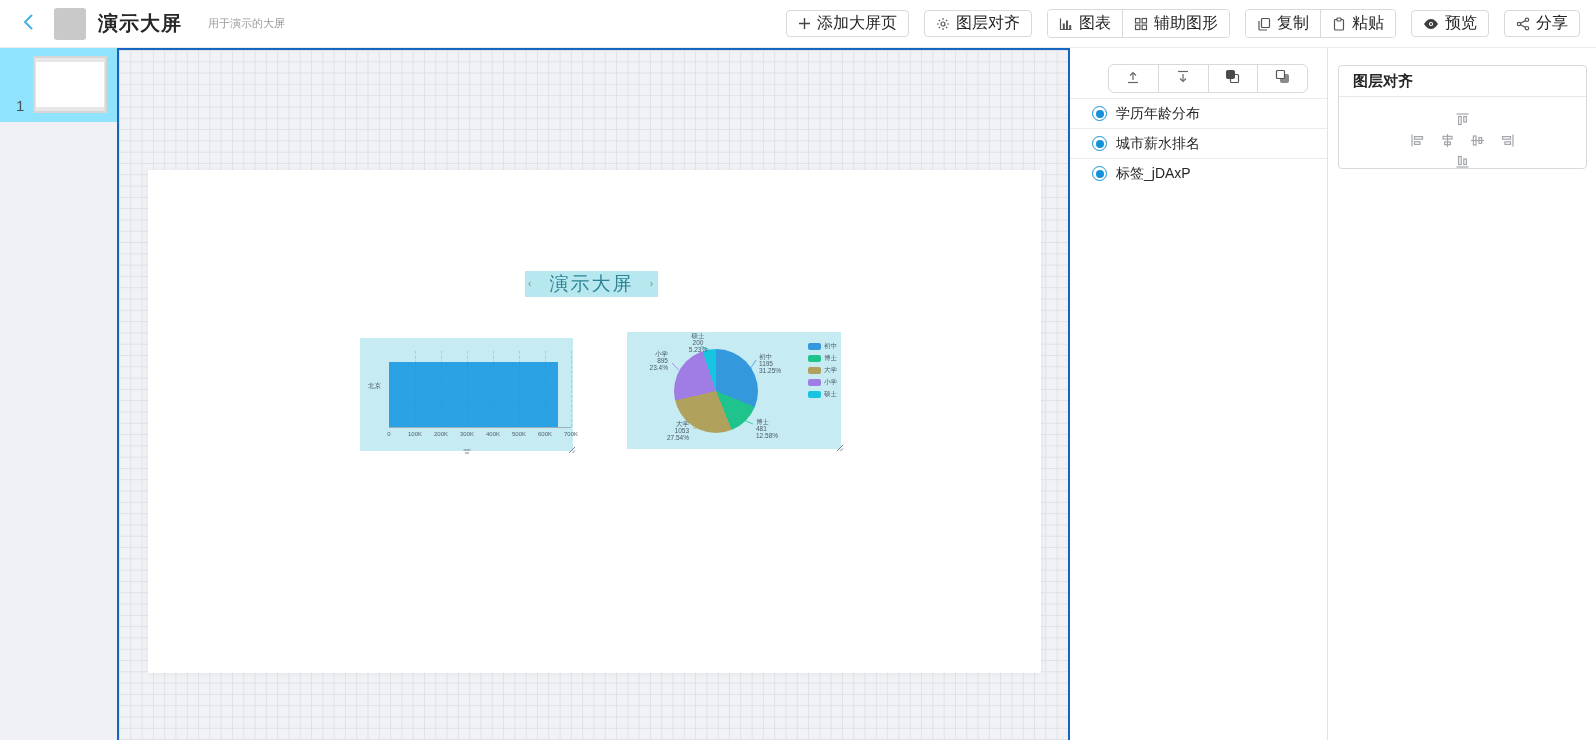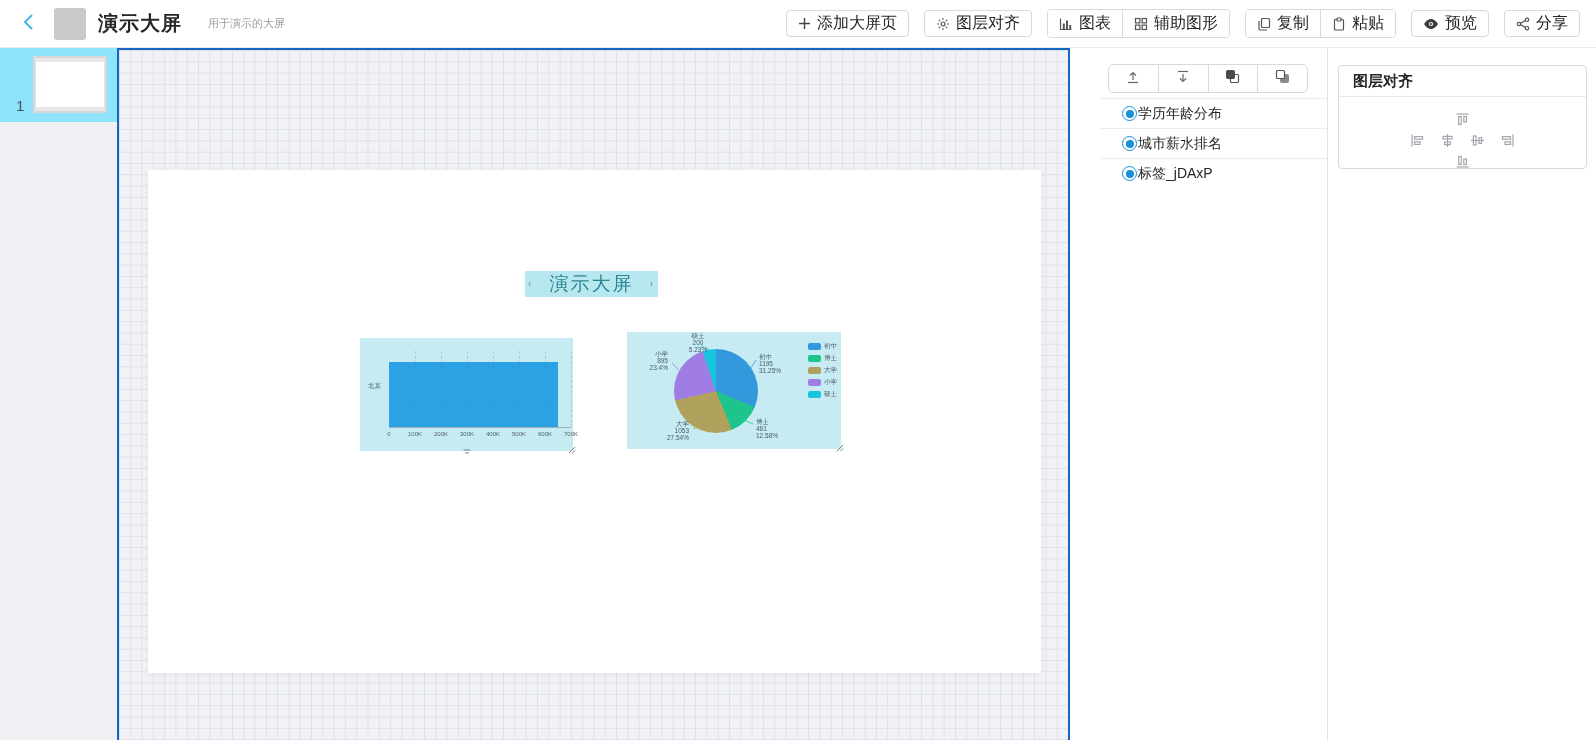--- a/index.html
+++ b/index.html
@@ -95,21 +95,21 @@
     position:absolute; left:1070px; top:48px; width:258px; bottom:0; background:#fff;
     border-right:1px solid #e2e2e2;
   }
   .layers-toolbar {
     position:absolute; left:38px; top:16px; width:200px; height:29px;
     border:1px solid #d9d9d9; border-radius:6px; display:flex; background:#fff;
   }
   .lt-btn { flex:1; display:flex; align-items:center; justify-content:center; cursor:pointer; color:#595959; }
   .lt-btn + .lt-btn { border-left:1px solid #d9d9d9; }
   .layer-list { position:absolute; left:0; right:0; top:50px; }
-  .layer-row { height:30px; display:flex; align-items:center; padding-left:22px; gap:1px; border-top:1px solid #ececec; cursor:pointer;margin-left:30px; }
+  .layer-row { height:30px; display:flex; align-items:center; padding-left:22px; gap:9px; border-top:1px solid #ececec; cursor:pointer; }
   .radio { width:15px; height:15px; border-radius:50%; border:1.5px solid #1690d8; position:relative; flex:none; }
   .radio::after { content:""; position:absolute; inset:2.5px; border-radius:50%; background:#1690d8; }
   .layer-label { font-size:14px; color:#262626; }
 
   
   .align-panel {
     position:absolute; left:1338px; top:65px; width:249px; height:104px;
     border:1px solid #d9d9d9; border-radius:4px; background:#fff;
   }
   .ap-header { height:31px; border-bottom:1px solid #e8e8e8; display:flex; align-items:center; padding:0 14px; font-size:15px; font-weight:bold; }

